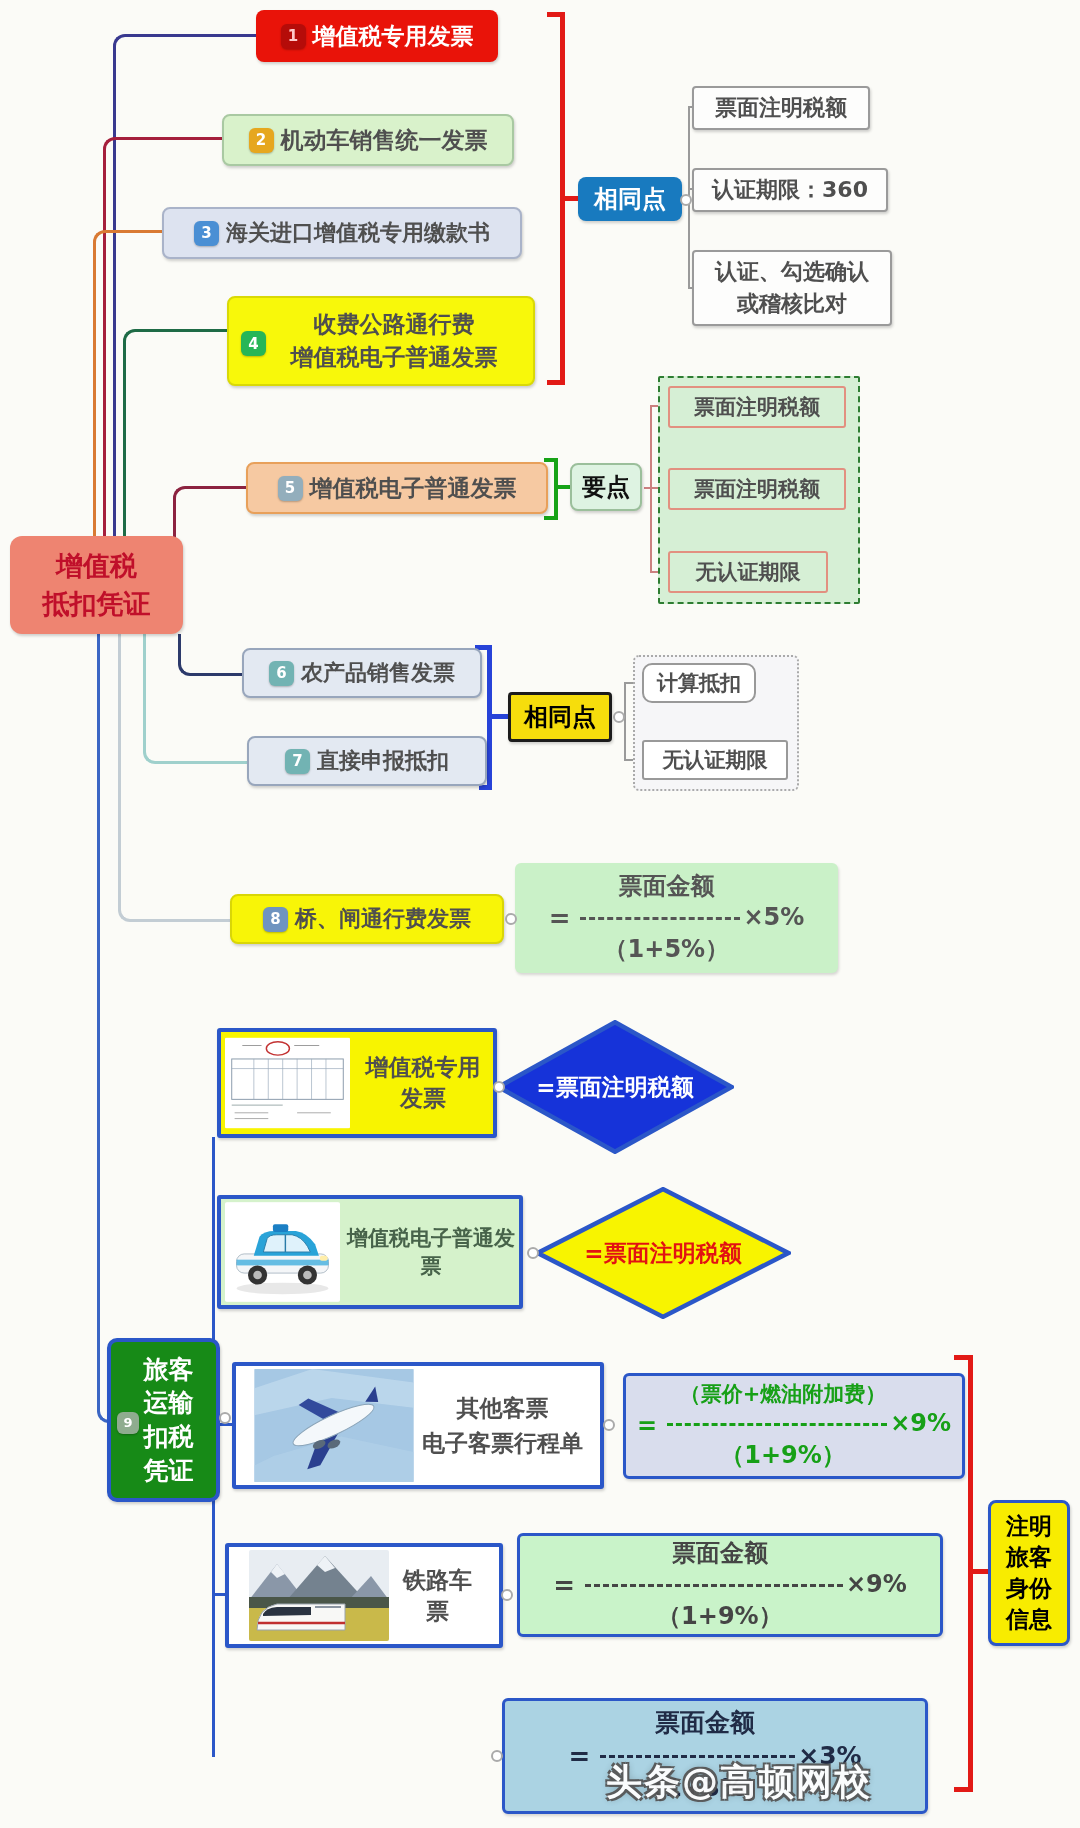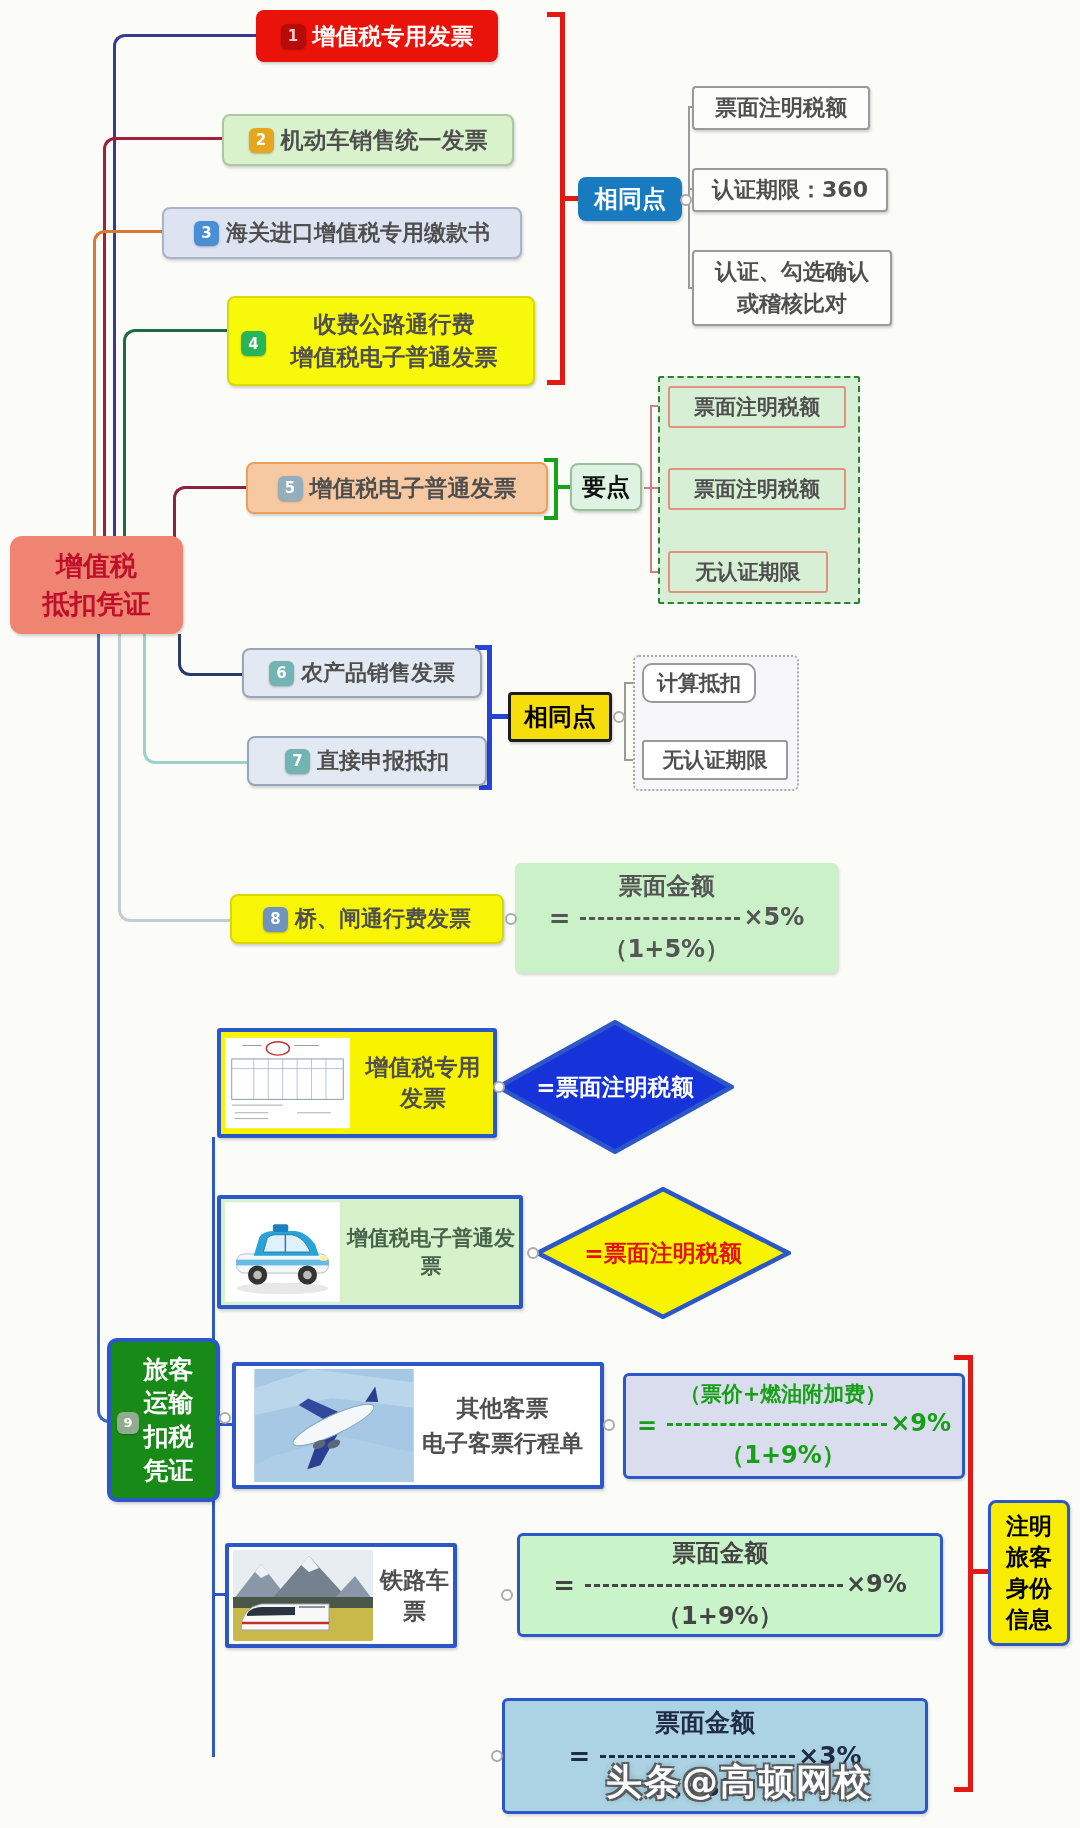--- a/index.html
+++ b/index.html
@@ -267,21 +267,21 @@
     <div class="frac">
       <div class="fshift">（票价+燃油附加费）</div>
       <div class="fmid">
         <span class="dashline" style="width:220px;"></span>
         <span style="font-size:24px;">×9%</span>
       </div>
       <div class="fshift" style="font-size:24px;">（1+9%）</div>
     </div>
   </div>
 
-  <div class="box" style="left:225px;top:1543px;width:232px;height:105px;background:#ffffff;border:4px solid #2b57c8;border-radius:3px;font-size:23px;padding:4px;">
+  <div class="box" style="left:225px;top:1543px;width:278px;height:105px;background:#ffffff;border:4px solid #2b57c8;border-radius:3px;font-size:23px;padding:20px;">
     <svg class="pic" width="140" height="91" viewBox="0 0 140 91">
       <rect width="140" height="91" fill="#e8edf2"></rect>
       <polygon points="0,50 28,14 56,50" fill="#8a97a8"></polygon>
       <polygon points="22,22 28,14 36,24 28,28" fill="#eef2f6"></polygon>
       <polygon points="38,50 76,6 116,50" fill="#74828f"></polygon>
       <polygon points="68,15 76,6 86,18 76,22" fill="#eef2f6"></polygon>
       <polygon points="100,50 122,26 140,50" fill="#8a97a8"></polygon>
       <rect x="0" y="47" width="140" height="12" fill="#4a5648"></rect>
       <rect x="0" y="58" width="140" height="33" fill="#c9b94a"></rect>
       <path d="M8 80 Q8 58 28 54 L96 54 L96 80 Z" fill="#f8f8f6" stroke="#9aa4ae" stroke-width="1"></path>

